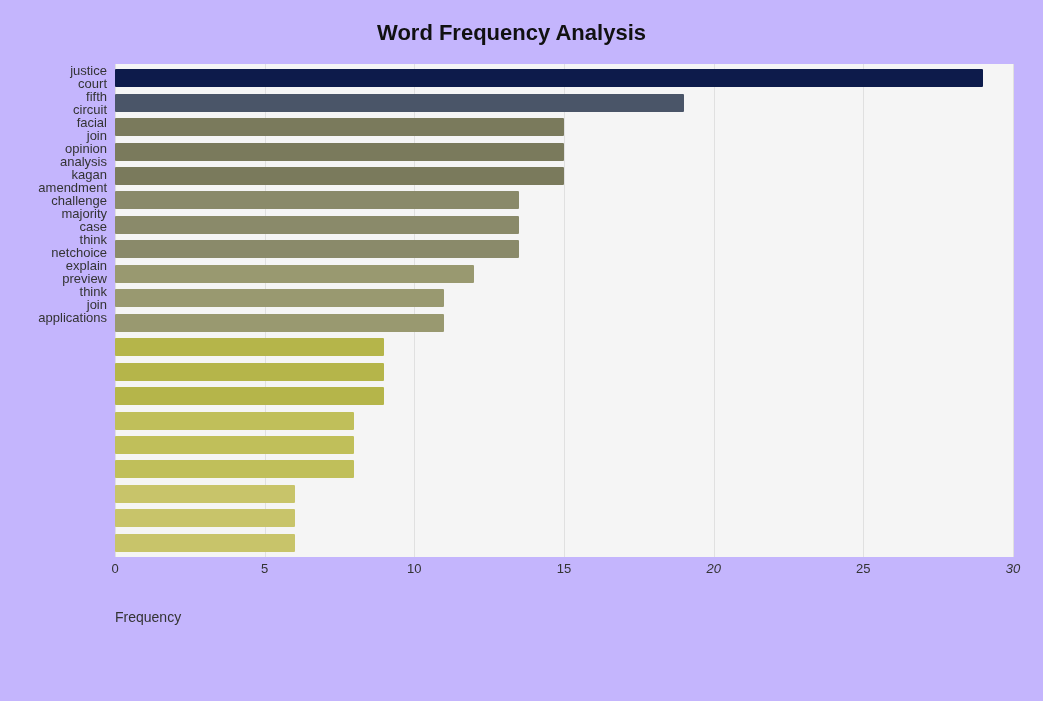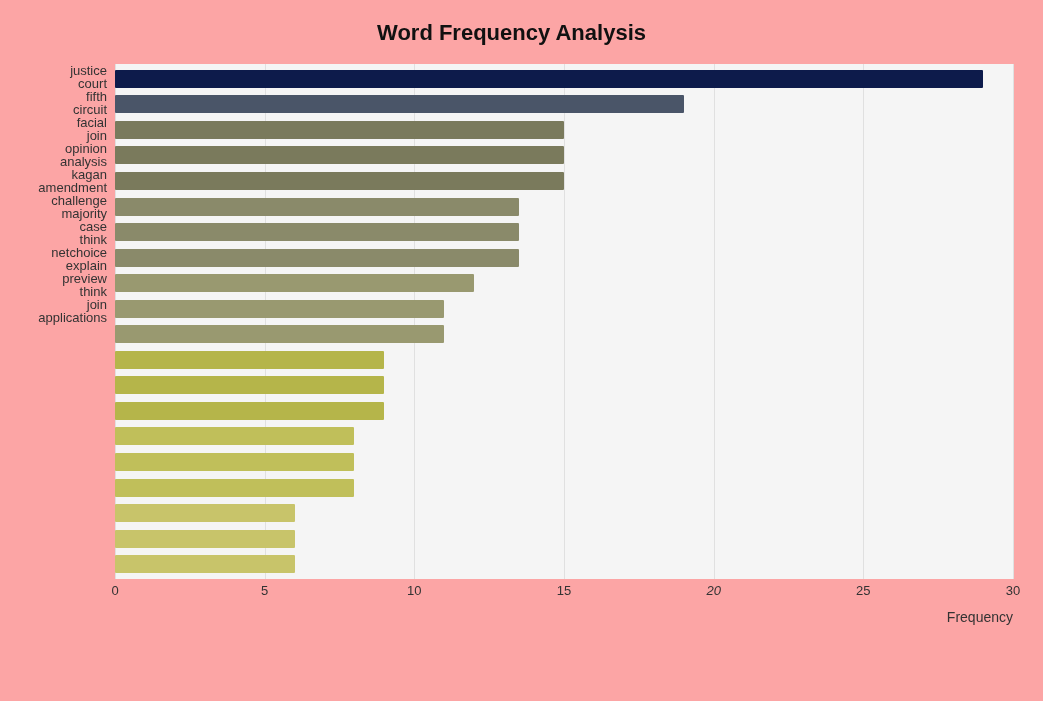--- a/index.html
+++ b/index.html
@@ -6,21 +6,21 @@
     body {
       background: #f5f5f5;
       font-family: Arial, sans-serif;
       display: flex;
       justify-content: center;
       align-items: center;
       width: 1043px;
       min-height: 701px;
     }
     .chart-container {
-      background: #fca5a5;
+      background: #c4b5fd;
       width: 1043px;
       height: 701px;
       padding: 20px 30px 60px 10px;
       position: relative;
     }
     .chart-title {
       text-align: center;
       font-size: 22px;
       font-weight: bold;
       color: #111;
@@ -82,23 +82,24 @@
       align-items: center;
       flex: 1;
       padding: 2px 0;
     }
     .bar {
       height: 70%;
       min-height: 18px;
       border-radius: 1px;
     }
     .x-axis-label {
-      text-align: right;
+      text-align: left;
       font-size: 14px;
       color: #333;
+      margin-top: 22px;
     }
     .x-axis-row {
       position: relative;
       height: 30px;
     }
     .x-tick-label {
       position: absolute;
       font-size: 13px;
       color: #333;
       transform: translateX(-50%);
@@ -207,18 +208,18 @@
             </div>
           </div>
       </div>
       <div class="x-axis-row" id="x-axis-row">
           <div class="x-tick-label" style="left: 0%;">0</div>
           <div class="x-tick-label" style="left: 16.6667%;">5</div>
           <div class="x-tick-label" style="left: 33.3333%;">10</div>
           <div class="x-tick-label" style="left: 50%;">15</div>
           <div class="x-tick-label" style="left: 66.6667%; font-style: italic;">20</div>
           <div class="x-tick-label" style="left: 83.3333%;">25</div>
-          <div class="x-tick-label" style="left: 100%;">30</div>
+          <div class="x-tick-label" style="left: 100%; font-style: italic;">30</div>
         </div>
       <div class="x-axis-label">Frequency</div>
     </div>
   </div>
 </div>
 
 </body></html>

